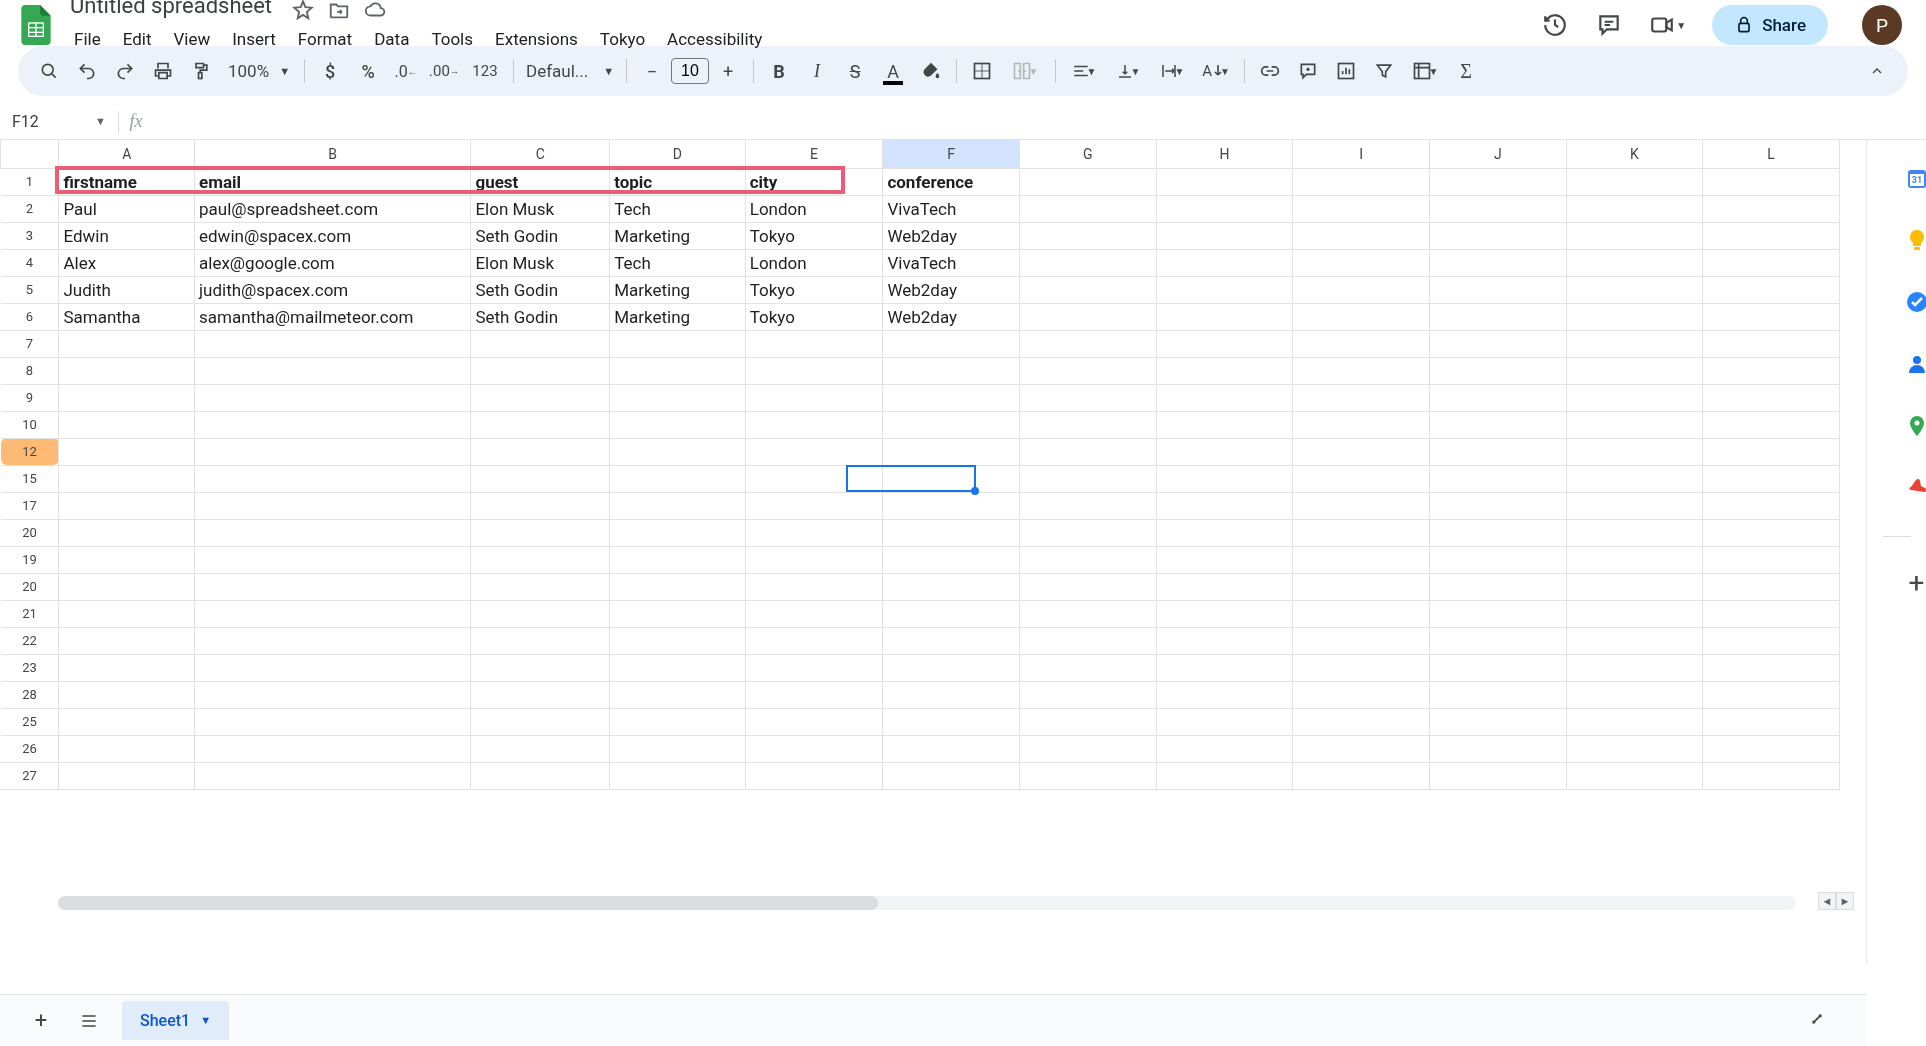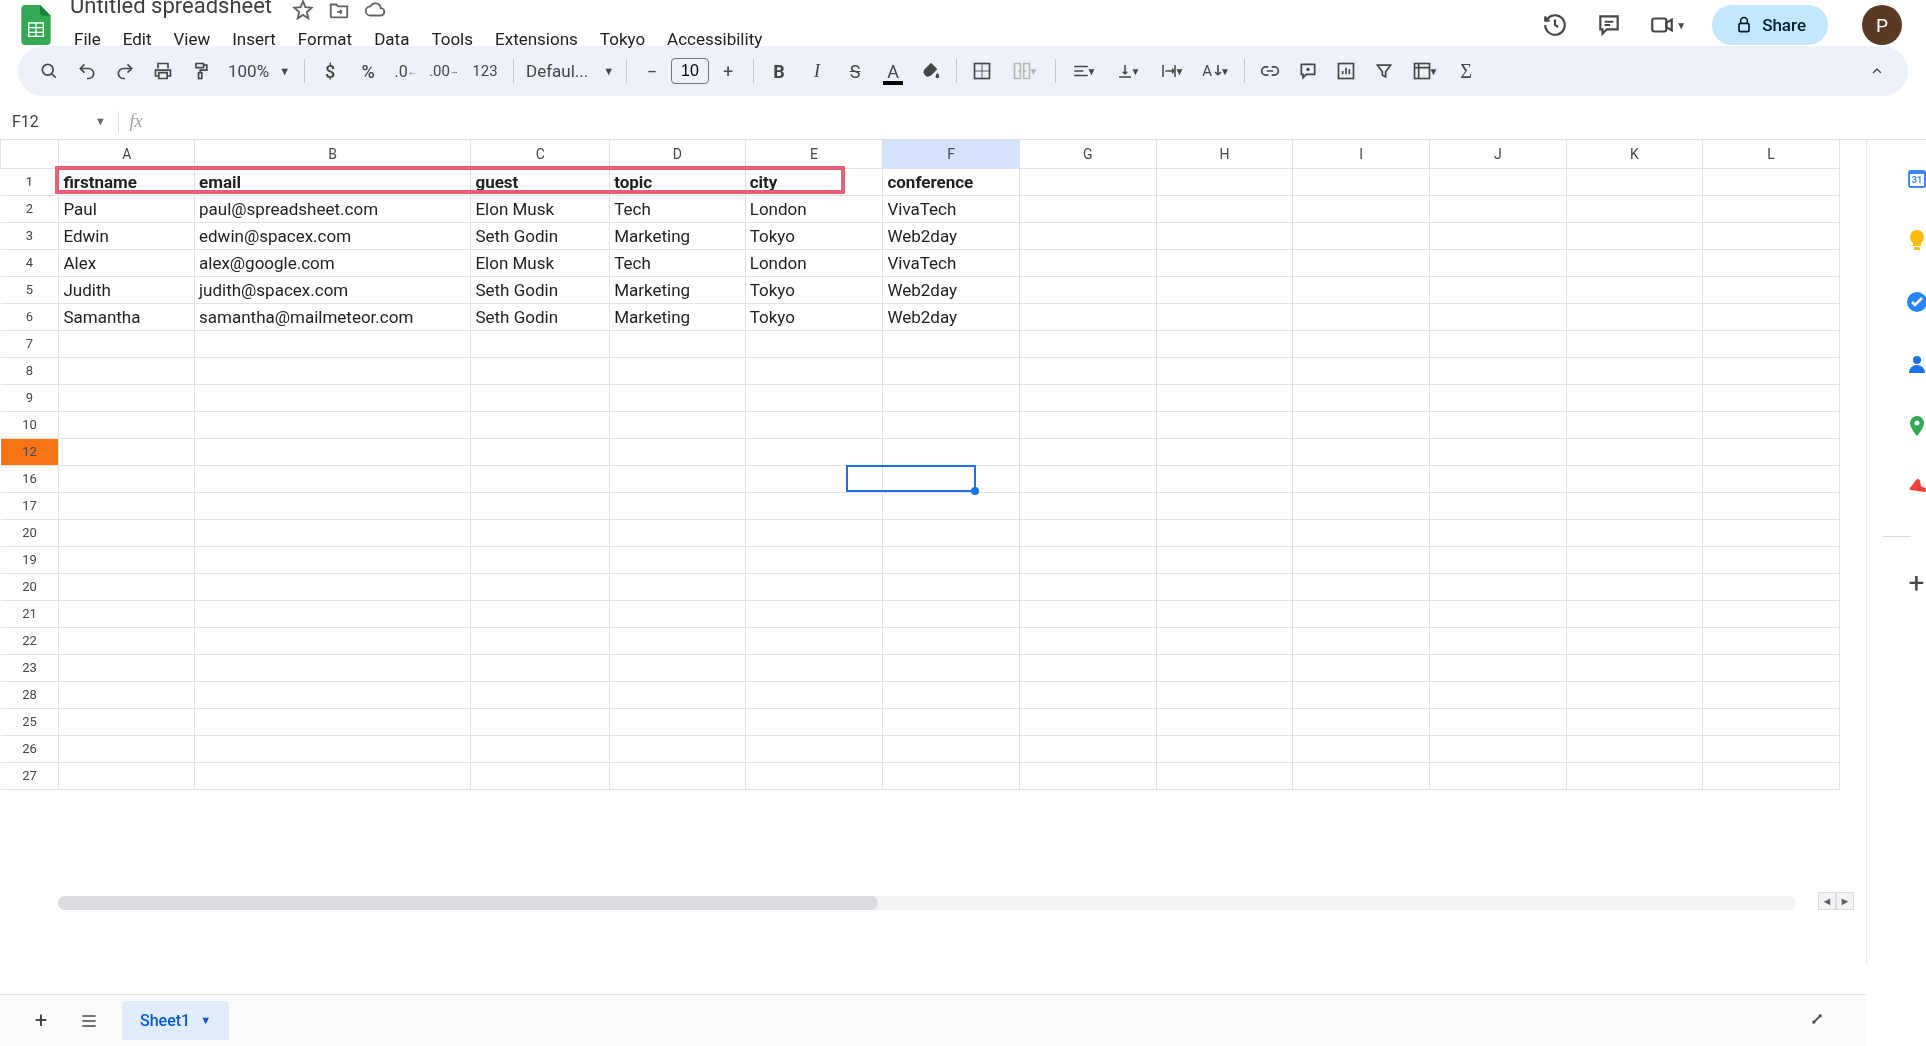--- a/index.html
+++ b/index.html
@@ -49,21 +49,21 @@
   .main-area{display:flex; height: calc(100% - 222px);}
   .grid-wrap{flex:1; overflow:hidden; position:relative;}
   .side-panel{width:60px; border-left:1px solid #e8eaed; display:flex; flex-direction:column; align-items:center; padding-top:24px; gap:36px;}
   .side-icon{width:26px;height:26px; display:flex;align-items:flex-end;justify-content:center; cursor:pointer;margin-left:40px;}
   
   
   table.grid{border-collapse:collapse; table-layout:fixed; width:1840px;}
   .col-head th{background:#fff; border:1px solid #e1e3e1; border-top:none; font-weight:400; color:#444746; font-size:14px; height:28px; text-align:center;}
   .col-head th.sel{background:#d3e3fd;}
   .row-head{background:#fff; border:1px solid #e1e3e1; border-left:none; font-weight:400; color:#444746; font-size:13px; text-align:center; width:56px;}
-  .row-head.sel{background:#f97316;}
+  .row-head.sel{background:#fdba74;border-radius:6px;}
   td.cell{border:1px solid #e1e3e1; height:27px; padding:0 4px; font-size:17px; color:#1f1f1f; overflow:hidden; white-space:nowrap;}
   td.header-cell{font-weight:700;}
   .corner{background:#fff; border:1px solid #e1e3e1; border-top:none; border-left:none; width:56px;}
   
   .highlight-overlay{position:absolute; border:4px solid #ed5c76; pointer-events:none; z-index:5;}
   .sel-overlay{position:absolute; border:2px solid #1a73e8; pointer-events:none; z-index:6;}
   .sel-handle{position:absolute; width:8px; height:8px; background:#1a73e8; border-radius:50%; bottom:-5px; right:-5px;}
   
   
   .sheet-bar{position:absolute; bottom:0; left:0; right:60px; height:52px; border-top:1px solid #e1e3e1; background:#f9fbfd; display:flex; align-items:center; padding:0 26px; gap:18px;}
@@ -496,21 +496,21 @@
             <td class="cell"></td>
             <td class="cell"></td>
             <td class="cell"></td>
             <td class="cell"></td>
             <td class="cell"></td>
             <td class="cell"></td>
             <td class="cell"></td>
             <td class="cell"></td>
           </tr>
           <tr>
-            <th class="row-head">16</th>
+            <th class="row-head">15</th>
             <td class="cell"></td>
             <td class="cell"></td>
             <td class="cell"></td>
             <td class="cell"></td>
             <td class="cell"></td>
             <td class="cell"></td>
             <td class="cell"></td>
             <td class="cell"></td>
             <td class="cell"></td>
             <td class="cell"></td>

